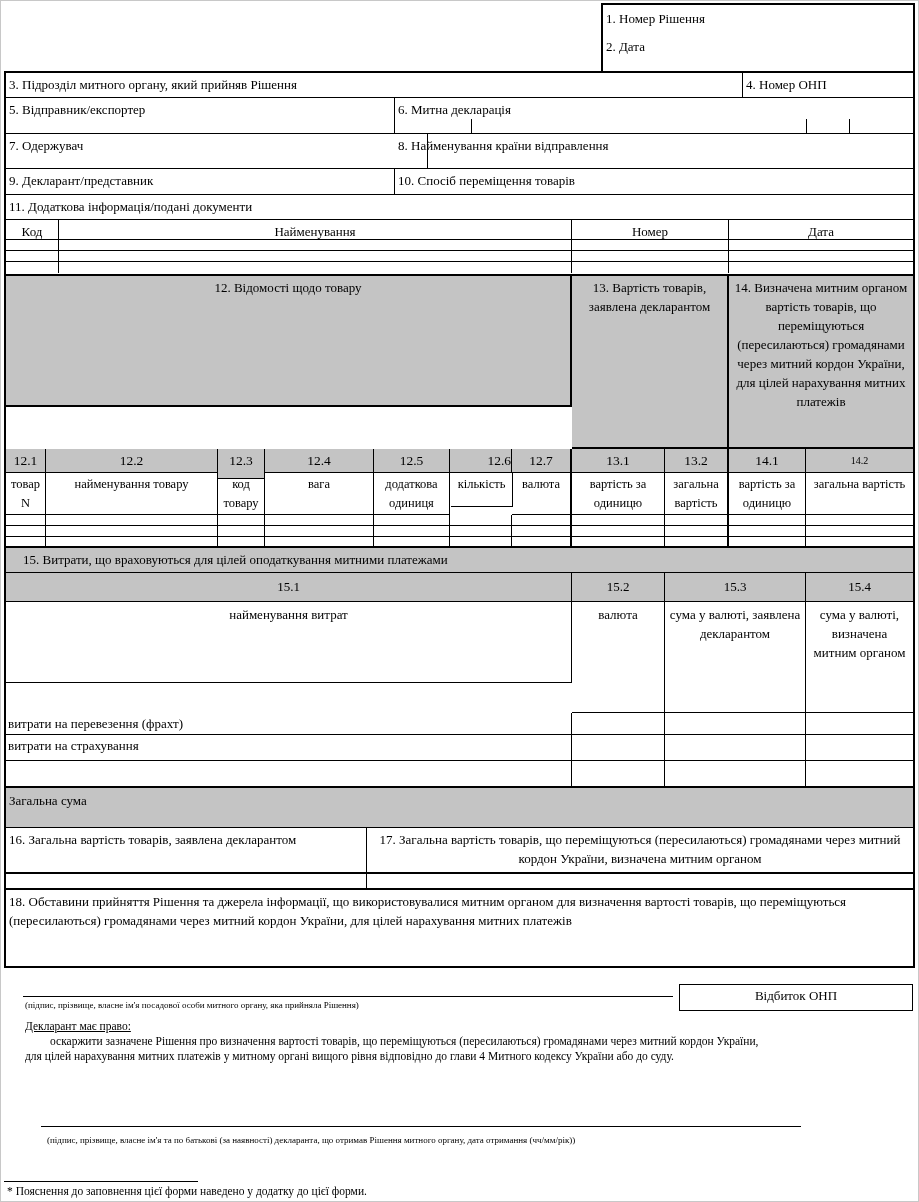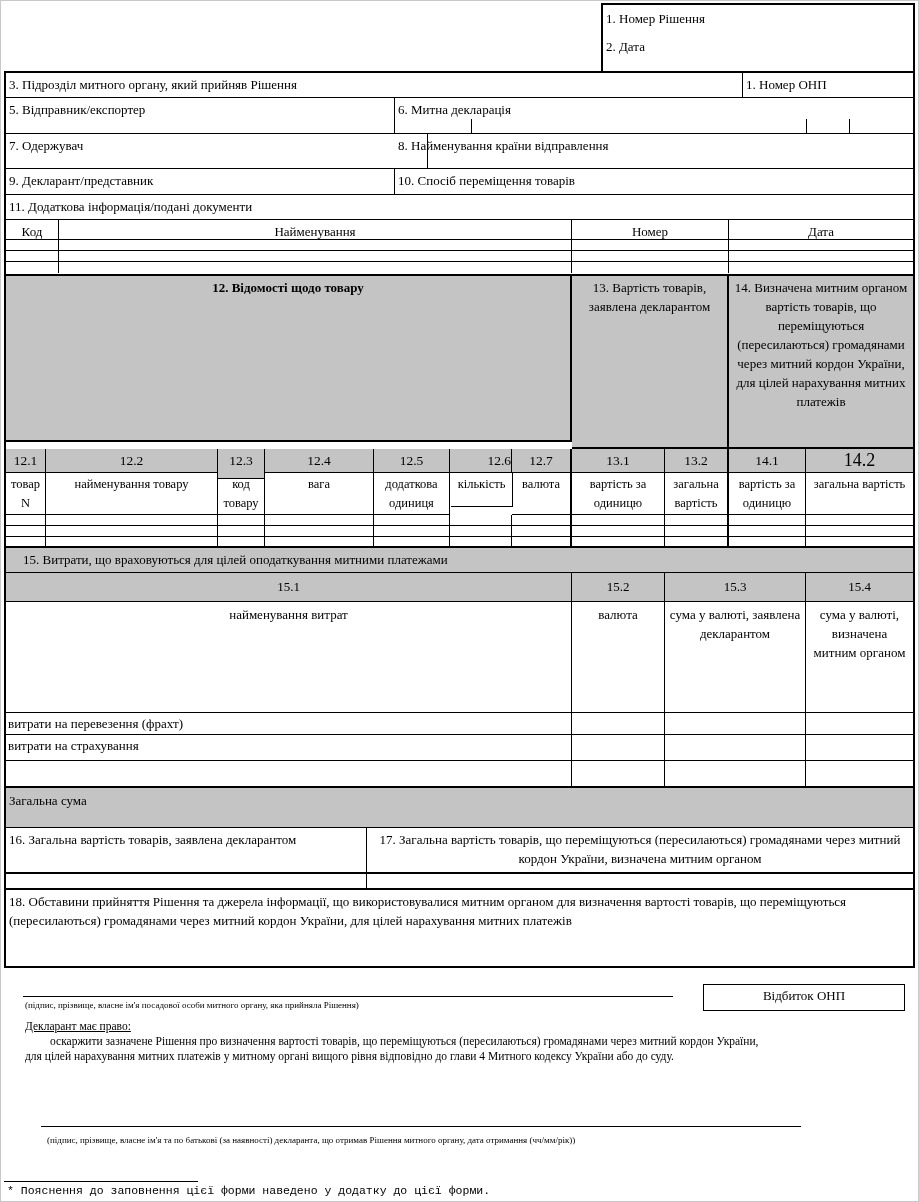--- a/index.html
+++ b/index.html
@@ -19,21 +19,21 @@
 <div class="frame"></div>
 
 <div class="c" style="left:601px;top:3px;width:314px;height:70px;border:2px solid #000;border-bottom:none;">
   <div style="margin-top:2px;">1. Номер Рішення</div>
   <div style="margin-top:9px;">2. Дата</div>
 </div>
 
 <div style="position:absolute;left:4px;top:71px;width:911px;height:897px;border:2px solid #000;box-sizing:border-box;"></div>
 
 <div class="c" style="left:6px;top:73px;width:737px;height:25px;border-right:1px solid #000;border-bottom:1px solid #000;"><span>3. Підрозділ митного органу, який прийняв Рішення</span></div>
-<div class="c" style="left:743px;top:73px;width:170px;height:25px;border-bottom:1px solid #000;"><span>1. Номер ОНП</span></div>
+<div class="c" style="left:743px;top:73px;width:170px;height:25px;border-bottom:1px solid #000;"><span>4. Номер ОНП</span></div>
 
 <div class="c" style="left:6px;top:98px;width:389px;height:36px;border-right:1px solid #000;border-bottom:1px solid #000;"><span>5. Відправник/експортер</span></div>
 <div class="c" style="left:395px;top:98px;width:518px;height:36px;border-bottom:1px solid #000;"><span>6. Митна декларація</span></div>
 <div class="line" style="left:471px;top:119px;width:1px;height:15px;"></div>
 <div class="line" style="left:806px;top:119px;width:1px;height:15px;"></div>
 <div class="line" style="left:849px;top:119px;width:1px;height:15px;"></div>
 
 <div class="c" style="left:6px;top:134px;width:422px;height:35px;border-right:1px solid #000;border-bottom:1px solid #000;"><span>7. Одержувач</span></div>
 <div class="c" style="left:395px;top:134px;width:518px;height:35px;border-bottom:1px solid #000;"><span>8. Найменування країни відправлення</span></div>
 
@@ -54,21 +54,21 @@
     <div class="c" style="left: 6px; top: 251px; width: 53px; height: 11px; border-right: 1px solid rgb(0, 0, 0); border-bottom: 1px solid rgb(0, 0, 0); padding: 0px;"></div>
     <div class="c" style="left: 59px; top: 251px; width: 513px; height: 11px; border-right: 1px solid rgb(0, 0, 0); border-bottom: 1px solid rgb(0, 0, 0); padding: 0px;"></div>
     <div class="c" style="left: 572px; top: 251px; width: 157px; height: 11px; border-right: 1px solid rgb(0, 0, 0); border-bottom: 1px solid rgb(0, 0, 0); padding: 0px;"></div>
     <div class="c" style="left: 729px; top: 251px; width: 184px; height: 11px; border-bottom: 1px solid rgb(0, 0, 0); padding: 0px;"></div>
     <div class="c" style="left: 6px; top: 262px; width: 53px; height: 11px; border-right: 1px solid rgb(0, 0, 0); padding: 0px;"></div>
     <div class="c" style="left: 59px; top: 262px; width: 513px; height: 11px; border-right: 1px solid rgb(0, 0, 0); padding: 0px;"></div>
     <div class="c" style="left: 572px; top: 262px; width: 157px; height: 11px; border-right: 1px solid rgb(0, 0, 0); padding: 0px;"></div>
     <div class="c" style="left: 729px; top: 262px; width: 184px; height: 11px; padding: 0px;"></div>
   </div>
 
-<div class="c g ctr" style="left:6px;top:274px;width:566px;height:168px;border-top:2px solid #000;border-right:2px solid #000;border-bottom:2px solid #000;font-weight:bold;"><span>12. Відомості щодо товару</span></div>
+<div class="c g ctr" style="left:6px;top:274px;width:566px;height:133px;border-top:2px solid #000;border-right:2px solid #000;border-bottom:2px solid #000;"><span>12. Відомості щодо товару</span></div>
 <div class="c g ctr" style="left:572px;top:274px;width:157px;height:175px;border-top:2px solid #000;border-right:2px solid #000;border-bottom:2px solid #000;padding-left:6px;padding-right:6px;"><span>13. Вартість товарів, заявлена декларантом</span></div>
 <div class="c g ctr" style="left:729px;top:274px;width:184px;height:175px;border-top:2px solid #000;border-bottom:2px solid #000;"><span>14. Визначена митним органом вартість товарів, що переміщуються (пересилаються) громадянами через митний кордон України, для цілей нарахування митних платежів</span></div>
 
 <div id="goods-cols">
     <div class="c g ctr" style="left: 6px; top: 449px; width: 40px; height: 24px; border-right: 1px solid rgb(0, 0, 0); border-bottom: 1px solid rgb(0, 0, 0); padding: 2px 0px 0px; font-size: 13.5px;">12.1</div>
     <div class="c ctr" style="left: 6px; top: 473px; width: 40px; height: 42px; border-right: 1px solid rgb(0, 0, 0); border-bottom: 1px solid rgb(0, 0, 0); padding: 2px 1px 0px; font-size: 12.5px;">товар N</div>
     <div class="c" style="left: 6px; top: 515px; width: 40px; height: 11px; border-right: 1px solid rgb(0, 0, 0); border-bottom: 1px solid rgb(0, 0, 0); padding: 0px;"></div>
     <div class="c" style="left: 6px; top: 526px; width: 40px; height: 11px; border-right: 1px solid rgb(0, 0, 0); border-bottom: 1px solid rgb(0, 0, 0); padding: 0px;"></div>
     <div class="c" style="left: 6px; top: 536px; width: 40px; height: 10px; border-right: 1px solid rgb(0, 0, 0); padding: 0px;"></div>
     <div class="c g ctr" style="left: 46px; top: 449px; width: 172px; height: 24px; border-right: 1px solid rgb(0, 0, 0); border-bottom: 1px solid rgb(0, 0, 0); padding: 2px 0px 8px; font-size: 13.5px;">12.2</div>
@@ -109,31 +109,31 @@
     <div class="c g ctr" style="left: 665px; top: 449px; width: 64px; height: 24px; border-right: 2px solid rgb(0, 0, 0); border-bottom: 1px solid rgb(0, 0, 0); padding: 2px 0px 0px; font-size: 13.5px;">13.2</div>
     <div class="c ctr" style="left: 665px; top: 473px; width: 64px; height: 42px; border-right: 2px solid rgb(0, 0, 0); border-bottom: 1px solid rgb(0, 0, 0); padding: 2px 1px 0px; font-size: 12.5px;">загальна вартість</div>
     <div class="c" style="left: 665px; top: 515px; width: 64px; height: 11px; border-right: 2px solid rgb(0, 0, 0); border-bottom: 1px solid rgb(0, 0, 0); padding: 0px;"></div>
     <div class="c" style="left: 665px; top: 526px; width: 64px; height: 11px; border-right: 2px solid rgb(0, 0, 0); border-bottom: 1px solid rgb(0, 0, 0); padding: 0px;"></div>
     <div class="c" style="left: 665px; top: 536px; width: 64px; height: 10px; border-right: 2px solid rgb(0, 0, 0); padding: 0px;"></div>
     <div class="c g ctr" style="left: 729px; top: 449px; width: 77px; height: 24px; border-right: 1px solid rgb(0, 0, 0); border-bottom: 1px solid rgb(0, 0, 0); padding: 2px 0px 0px; font-size: 13.5px;">14.1</div>
     <div class="c ctr" style="left: 729px; top: 473px; width: 77px; height: 42px; border-right: 1px solid rgb(0, 0, 0); border-bottom: 1px solid rgb(0, 0, 0); padding: 2px 1px 0px; font-size: 12.5px;">вартість за одиницю</div>
     <div class="c" style="left: 729px; top: 515px; width: 77px; height: 11px; border-right: 1px solid rgb(0, 0, 0); border-bottom: 1px solid rgb(0, 0, 0); padding: 0px;"></div>
     <div class="c" style="left: 729px; top: 526px; width: 77px; height: 11px; border-right: 1px solid rgb(0, 0, 0); border-bottom: 1px solid rgb(0, 0, 0); padding: 0px;"></div>
     <div class="c" style="left: 729px; top: 536px; width: 77px; height: 10px; border-right: 1px solid rgb(0, 0, 0); padding: 0px;"></div>
-    <div class="c g ctr" style="left: 806px; top: 449px; width: 107px; height: 24px; border-bottom: 1px solid rgb(0, 0, 0); padding: 2px 0px 0px; font-size: 18px;">14.2</div>
+    <div class="c g ctr" style="left: 806px; top: 449px; width: 107px; height: 24px; border-bottom: 1px solid rgb(0, 0, 0); padding: 2px 0px 0px; font-size: 10px;">14.2</div>
     <div class="c ctr" style="left: 806px; top: 473px; width: 107px; height: 42px; border-bottom: 1px solid rgb(0, 0, 0); padding: 2px 1px 0px; font-size: 12.5px;">загальна вартість</div>
     <div class="c" style="left: 806px; top: 515px; width: 107px; height: 11px; border-bottom: 1px solid rgb(0, 0, 0); padding: 0px;"></div>
     <div class="c" style="left: 806px; top: 526px; width: 107px; height: 11px; border-bottom: 1px solid rgb(0, 0, 0); padding: 0px;"></div>
     <div class="c" style="left: 806px; top: 536px; width: 107px; height: 10px; padding: 0px;"></div>
   </div>
 
 <div class="c g" style="left:6px;top:546px;width:907px;height:27px;border-top:2px solid #000;border-bottom:1px solid #000;padding-left:17px;"><span>15. Витрати, що враховуються для цілей оподаткування митними платежами</span></div>
 <div id="exp-cols">
     <div class="c g ctr" style="left: 6px; top: 573px; width: 566px; height: 29px; border-right: 1px solid rgb(0, 0, 0); border-bottom: 1px solid rgb(0, 0, 0); padding-top: 4px;">15.1</div>
-    <div class="c ctr" style="left: 6px; top: 602px; width: 566px; height: 111px; border-right: 1px solid rgb(0, 0, 0); border-bottom: 1px solid rgb(0, 0, 0); padding-top: 3px; text-align: center;">найменування витрат</div>
+    <div class="c ctr" style="left: 6px; top: 602px; width: 566px; height: 81px; border-right: 1px solid rgb(0, 0, 0); border-bottom: 1px solid rgb(0, 0, 0); padding-top: 3px; text-align: center;">найменування витрат</div>
     <div class="c" style="left: 6px; top: 713px; width: 566px; height: 22px; border-right: 1px solid rgb(0, 0, 0); border-bottom: 1px solid rgb(0, 0, 0); padding: 1px 2px 0px;">витрати на перевезення (фрахт)</div>
     <div class="c" style="left: 6px; top: 735px; width: 566px; height: 26px; border-right: 1px solid rgb(0, 0, 0); border-bottom: 1px solid rgb(0, 0, 0); padding: 1px 2px 0px;">витрати на страхування</div>
     <div class="c" style="left: 6px; top: 761px; width: 566px; height: 25px; border-right: 1px solid rgb(0, 0, 0); padding: 1px 2px 0px;"></div>
     <div class="c g ctr" style="left: 572px; top: 573px; width: 93px; height: 29px; border-right: 1px solid rgb(0, 0, 0); border-bottom: 1px solid rgb(0, 0, 0); padding-top: 4px;">15.2</div>
     <div class="c ctr" style="left: 572px; top: 602px; width: 93px; height: 111px; border-right: 1px solid rgb(0, 0, 0); border-bottom: 1px solid rgb(0, 0, 0); padding-top: 3px;">валюта</div>
     <div class="c" style="left: 572px; top: 713px; width: 93px; height: 22px; border-right: 1px solid rgb(0, 0, 0); border-bottom: 1px solid rgb(0, 0, 0); padding: 1px 2px 0px;"></div>
     <div class="c" style="left: 572px; top: 735px; width: 93px; height: 26px; border-right: 1px solid rgb(0, 0, 0); border-bottom: 1px solid rgb(0, 0, 0); padding: 1px 2px 0px;"></div>
     <div class="c" style="left: 572px; top: 761px; width: 93px; height: 25px; border-right: 1px solid rgb(0, 0, 0); padding: 1px 2px 0px;"></div>
     <div class="c g ctr" style="left: 665px; top: 573px; width: 141px; height: 29px; border-right: 1px solid rgb(0, 0, 0); border-bottom: 1px solid rgb(0, 0, 0); padding-top: 4px;">15.3</div>
     <div class="c ctr" style="left: 665px; top: 602px; width: 141px; height: 111px; border-right: 1px solid rgb(0, 0, 0); border-bottom: 1px solid rgb(0, 0, 0); padding-top: 3px;">сума у валюті, заявлена декларантом</div>
@@ -151,23 +151,23 @@
 
 <div class="c" style="left:6px;top:828px;width:361px;height:46px;border-right:1px solid #000;border-bottom:2px solid #000;"><span>16. Загальна вартість товарів, заявлена декларантом</span></div>
 <div class="c ctr" style="left:367px;top:828px;width:546px;height:46px;border-bottom:2px solid #000;"><span>17. Загальна вартість товарів, що переміщуються (пересилаються) громадянами через митний кордон України, визначена митним органом</span></div>
 <div class="c" style="left:6px;top:874px;width:361px;height:14px;border-right:1px solid #000;"></div>
 <div class="c" style="left:367px;top:874px;width:546px;height:14px;"></div>
 
 <div class="c" style="left:6px;top:888px;width:907px;height:78px;border-top:2px solid #000;"><span>18. Обставини прийняття Рішення та джерела інформації, що використовувалися митним органом для визначення вартості товарів, що переміщуються (пересилаються) громадянами через митний кордон України, для цілей нарахування митних платежів</span></div>
 
 <div class="line" style="left:23px;top:996px;width:650px;height:1px;"></div>
 <div class="small" style="left:25px;top:1000px;">(підпис, прізвище, власне ім'я посадової особи митного органу, яка прийняла Рішення)</div>
-<div style="position:absolute;left:679px;top:984px;width:202px;height:27px;border:1px solid #000;box-sizing:border-box;text-align:center;font-size:13px;line-height:22px;margin-left:24px;"><span>Відбиток ОНП</span></div>
+<div style="position:absolute;left:679px;top:984px;width:234px;height:27px;border:1px solid #000;box-sizing:border-box;text-align:center;font-size:13px;line-height:22px;"><span>Відбиток ОНП</span></div>
 
 <div class="note" style="left:25px;top:1018px;text-decoration:underline;">Декларант має право:</div>
 <div class="note" style="left:50px;top:1033px;">оскаржити зазначене Рішення про визначення вартості товарів, що переміщуються (пересилаються) громадянами через митний кордон України,</div>
 <div class="note" style="left:25px;top:1048px;">для цілей нарахування митних платежів у митному органі вищого рівня відповідно до глави 4 Митного кодексу України або до суду.</div>
 
 <div class="line" style="left:41px;top:1126px;width:760px;height:1px;"></div>
 <div class="small" style="left:47px;top:1135px;">(підпис, прізвище, власне ім'я та по батькові (за наявності) декларанта, що отримав Рішення митного органу, дата отримання (чч/мм/рік))</div>
 
 <div class="line" style="left:4px;top:1181px;width:194px;height:1px;"></div>
-<div class="note" style="left:7px;top:1183px;font-family:Liberation Mono, monospace;">* Пояснення до заповнення цієї форми наведено у додатку до цієї форми.</div>
+<div class="note" style="left:7px;top:1183px;">* Пояснення до заповнення цієї форми наведено у додатку до цієї форми.</div>
 
 </body></html>

